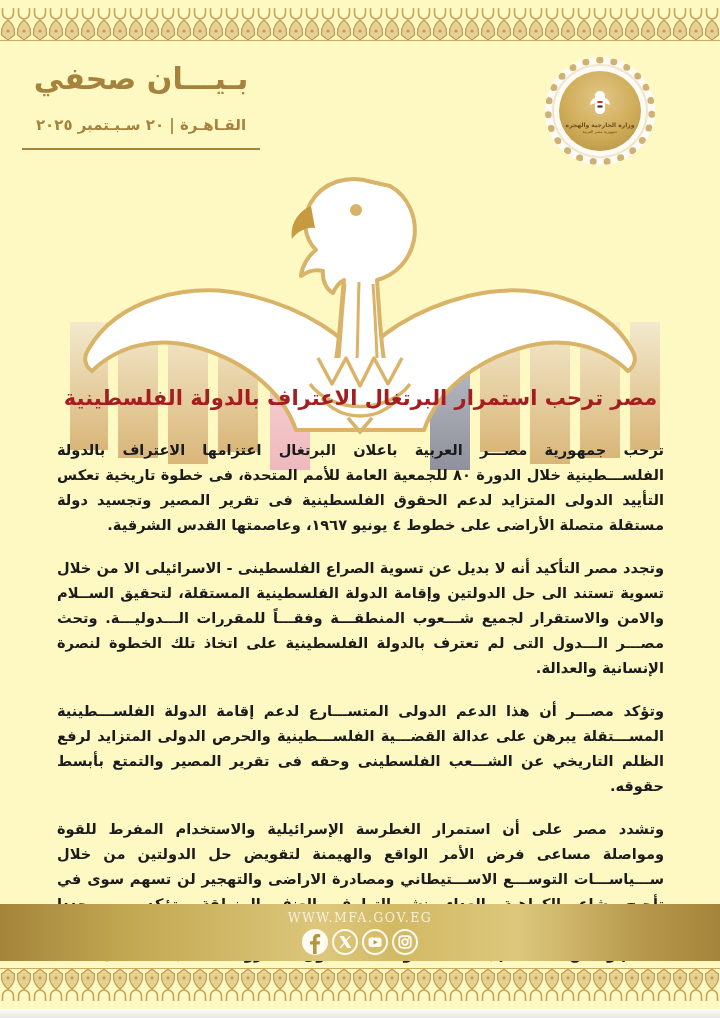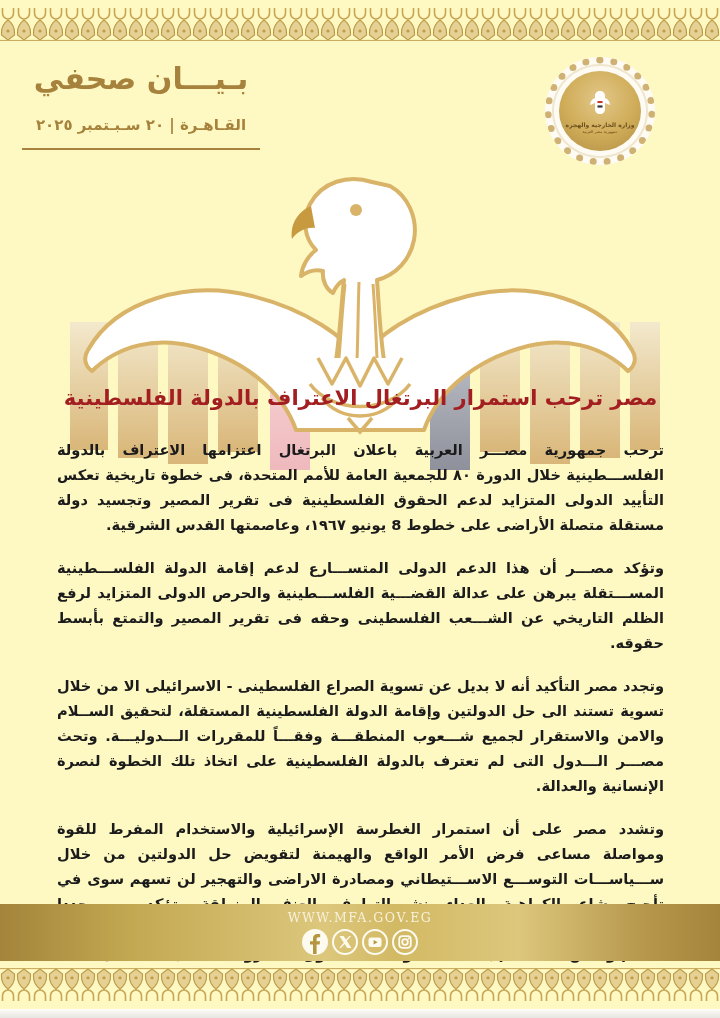--- a/index.html
+++ b/index.html
@@ -149,23 +149,23 @@
     <g fill="none" stroke="#d9b368" stroke-width="3">
       <path d="M285,112 C282,140 281,162 279,186"></path>
       <path d="M299,110 C298,140 298,162 297,188"></path>
       <path d="M313,112 C315,140 316,162 317,186"></path>
     </g>
     <path d="M258,186 L272,212 L286,186 L300,214 L314,186 L328,212 L342,186" fill="#ffffff" stroke="#d9b368" stroke-width="3.5" stroke-linejoin="round"></path>
   </svg>
 
   <div class="content">
     <div class="doc-title">مصر ترحب استمرار البرتغال الاعتراف بالدولة الفلسطينية</div>
-    <p class="doc-par">ترحب جمهورية مصـــر العربية باعلان البرتغال اعتزامها الاعتراف بالدولة الفلســـطينية خلال الدورة ٨٠ للجمعية العامة للأمم المتحدة، فى خطوة تاريخية تعكس التأييد الدولى المتزايد لدعم الحقوق الفلسطينية فى تقرير المصير وتجسيد دولة مستقلة متصلة الأراضى على خطوط 8 يونيو ١٩٦٧، وعاصمتها القدس الشرقية.</p>
+    <p class="doc-par">ترحب جمهورية مصـــر العربية باعلان البرتغال اعتزامها الاعتراف بالدولة الفلســـطينية خلال الدورة ٨٠ للجمعية العامة للأمم المتحدة، فى خطوة تاريخية تعكس التأييد الدولى المتزايد لدعم الحقوق الفلسطينية فى تقرير المصير وتجسيد دولة مستقلة متصلة الأراضى على خطوط ٤ يونيو ١٩٦٧، وعاصمتها القدس الشرقية.</p>
+    <p class="doc-par">وتجدد مصر التأكيد أنه لا بديل عن تسوية الصراع الفلسطينى - الاسرائيلى الا من خلال تسوية تستند الى حل الدولتين وإقامة الدولة الفلسطينية المستقلة، لتحقيق الســلام والامن والاستقرار لجميع شـــعوب المنطقـــة وفقـــاً للمقررات الـــدوليـــة. وتحث مصـــر الـــدول التى لم تعترف بالدولة الفلسطينية على اتخاذ تلك الخطوة لنصرة الإنسانية والعدالة.</p>
     <p class="doc-par">وتؤكد مصـــر أن هذا الدعم الدولى المتســـارع لدعم إقامة الدولة الفلســـطينية المســـتقلة يبرهن على عدالة القضـــية الفلســـطينية والحرص الدولى المتزايد لرفع الظلم التاريخي عن الشـــعب الفلسطينى وحقه فى تقرير المصير والتمتع بأبسط حقوقه.</p>
-    <p class="doc-par">وتجدد مصر التأكيد أنه لا بديل عن تسوية الصراع الفلسطينى - الاسرائيلى الا من خلال تسوية تستند الى حل الدولتين وإقامة الدولة الفلسطينية المستقلة، لتحقيق الســلام والامن والاستقرار لجميع شـــعوب المنطقـــة وفقـــاً للمقررات الـــدوليـــة. وتحث مصـــر الـــدول التى لم تعترف بالدولة الفلسطينية على اتخاذ تلك الخطوة لنصرة الإنسانية والعدالة.</p>
     <p class="doc-par">وتشدد مصر على أن استمرار الغطرسة الإسرائيلية والاستخدام المفرط للقوة ومواصلة مساعى فرض الأمر الواقع والهيمنة لتقويض حل الدولتين من خلال ســـياســـات التوســـع الاســـتيطاني ومصادرة الاراضى والتهجير لن تسهم سوى في تأجيج مشاعر الكراهية والعداء ونشر التطرف والعنف بالمنطقة، وتؤكد مصر مجددا رفضها الكامل للتهجير تحت اى مسمى او ذريعة، وتشدد أن السبيل الوحيد لتحقيق السلم والامن المستدام بالمنطقة هو اعادة الحقوق المشروعة للشعب الفلسطينى.</p>
   </div>
 
   <div class="footer-band">
     <div class="website">WWW.MFA.GOV.EG</div>
     <div class="social-row">
       <svg class="social-icon" viewBox="0 0 26 26">
         <circle cx="13" cy="13" r="13" fill="#fdfaf0"></circle>
         <path d="M14.6 25 L14.6 15.6 L17.6 15.6 L18.1 12.2 L14.6 12.2 L14.6 10.1 C14.6 9.1 15 8.3 16.4 8.3 L18.2 8.3 L18.2 5.3 C17.6 5.2 16.5 5.1 15.4 5.1 C12.8 5.1 11 6.6 11 9.6 L11 12.2 L8 12.2 L8 15.6 L11 15.6 L11 25 Z" fill="#b5953f"></path>
       </svg>

